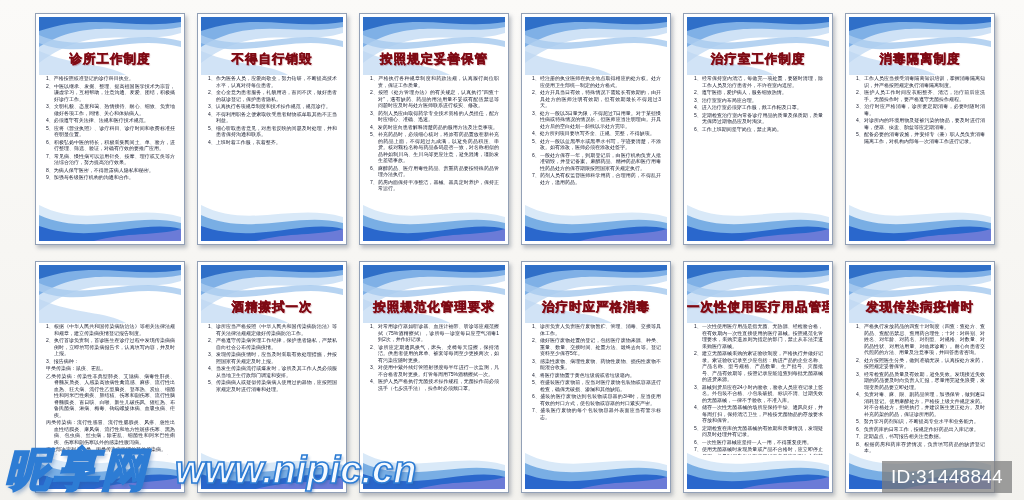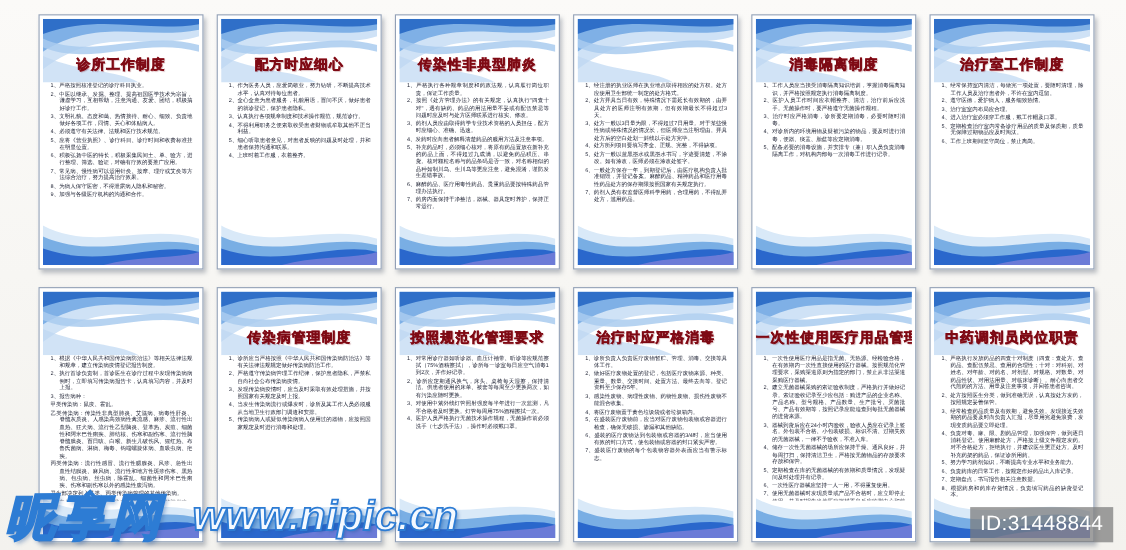--- a/index.html
+++ b/index.html
@@ -77,21 +77,21 @@
         <path d="M0,0 L150,0 L150,5 C96,13 58,-5 0,14 Z" fill="#2f6fc8"></path>
         <path d="M0,26 C46,44 96,16 150,30 L150,24 C96,10 46,38 0,18 Z" fill="#a9cbef" opacity="0.85"></path>
         <path d="M0,34 C40,50 70,46 92,58 L0,58 Z" fill="#bdd7f2" opacity="0.7"></path>
       </svg>
       <svg class="wave wave-bottom" viewBox="0 0 150 50" preserveAspectRatio="none">
         <path d="M0,50 L0,14 C48,38 98,12 150,26 L150,50 Z" fill="#d9e9f8"></path>
         <path d="M0,50 L0,24 C52,46 102,20 150,32 L150,50 Z" fill="#79aee4"></path>
         <path d="M0,50 L0,35 C58,54 108,28 150,38 L150,50 Z" fill="#2a67cc"></path>
         <path d="M58,50 C92,41 124,45 150,38 L150,50 Z" fill="#8f86dd" opacity="0.65"></path>
       </svg>
-      <div class="poster-title">配方时应细心</div>
+      <div class="poster-title">不得自行销毁</div>
       <div class="poster-body">
             <div class="poster-item">1、作为医务人员，应爱岗敬业，努力钻研，不断提高技术水平，认真对待每位患者。</div>
             <div class="poster-item">2、全心全意为患者服务，礼貌用语，百问不厌，做好患者的就诊登记，保护患者隐私。</div>
             <div class="poster-item">3、认真执行各项规章制度和技术操作规范，规范诊疗。</div>
             <div class="poster-item">4、不得利用职务之便索取收受患者财物或牟取其他不正当利益。</div>
             <div class="poster-item">5、细心听取患者意见，对患者反映的问题及时处理，并和患者保持沟通和联系。</div>
             <div class="poster-item">4、上班时着工作服，衣着整齐。</div>
           </div>
     </div>
   </div>
@@ -104,21 +104,21 @@
         <path d="M0,0 L150,0 L150,5 C96,13 58,-5 0,14 Z" fill="#2f6fc8"></path>
         <path d="M0,26 C46,44 96,16 150,30 L150,24 C96,10 46,38 0,18 Z" fill="#a9cbef" opacity="0.85"></path>
         <path d="M0,34 C40,50 70,46 92,58 L0,58 Z" fill="#bdd7f2" opacity="0.7"></path>
       </svg>
       <svg class="wave wave-bottom" viewBox="0 0 150 50" preserveAspectRatio="none">
         <path d="M0,50 L0,14 C48,38 98,12 150,26 L150,50 Z" fill="#d9e9f8"></path>
         <path d="M0,50 L0,24 C52,46 102,20 150,32 L150,50 Z" fill="#79aee4"></path>
         <path d="M0,50 L0,35 C58,54 108,28 150,38 L150,50 Z" fill="#2a67cc"></path>
         <path d="M58,50 C92,41 124,45 150,38 L150,50 Z" fill="#8f86dd" opacity="0.65"></path>
       </svg>
-      <div class="poster-title">传染性非典型肺炎</div>
+      <div class="poster-title">按照规定妥善保管</div>
       <div class="poster-body">
             <div class="poster-item">1、严格执行各种规章制度和药政法规，认真履行岗位职责，保证工作质量。</div>
             <div class="poster-item">2、按照《处方管理办法》的有关规定，认真执行"四查十对"，遇有缺药、药品的用法用量不妥或有配伍禁忌等问题时应及时与处方医师联系进行核实、修改。</div>
             <div class="poster-item">3、药剂人员应由取得药学专业技术资格的人员担任，配方时应细心、准确、迅速。</div>
             <div class="poster-item">4、发药时应向患者解释清楚药品的服用方法及注意事项。</div>
             <div class="poster-item">5、补充药品时，必须细心核对，将原有药品置放在新补充的药品上面，不得超过九成满，以避免药品积压、串货。核对颗粒名称与药品条码是否一致，对名称相似的品种如制川乌、生川乌等更应注意，避免混淆，谨防发生差错事故。</div>
             <div class="poster-item">6、麻醉药品、医疗用毒性药品、贵重药品要按特殊药品管理办法执行。</div>
             <div class="poster-item">7、药房内面保持干净整洁，器械、器具定时养护，保持正常运行。</div>
           </div>
     </div>
@@ -159,54 +159,54 @@
         <path d="M0,0 L150,0 L150,5 C96,13 58,-5 0,14 Z" fill="#2f6fc8"></path>
         <path d="M0,26 C46,44 96,16 150,30 L150,24 C96,10 46,38 0,18 Z" fill="#a9cbef" opacity="0.85"></path>
         <path d="M0,34 C40,50 70,46 92,58 L0,58 Z" fill="#bdd7f2" opacity="0.7"></path>
       </svg>
       <svg class="wave wave-bottom" viewBox="0 0 150 50" preserveAspectRatio="none">
         <path d="M0,50 L0,14 C48,38 98,12 150,26 L150,50 Z" fill="#d9e9f8"></path>
         <path d="M0,50 L0,24 C52,46 102,20 150,32 L150,50 Z" fill="#79aee4"></path>
         <path d="M0,50 L0,35 C58,54 108,28 150,38 L150,50 Z" fill="#2a67cc"></path>
         <path d="M58,50 C92,41 124,45 150,38 L150,50 Z" fill="#8f86dd" opacity="0.65"></path>
       </svg>
-      <div class="poster-title">消毒隔离制度</div>
-      <div class="poster-body">
-            <div class="poster-item">1、工作人员应当接受消毒隔离知识培训，掌握消毒隔离知识，并严格按照规定执行消毒隔离制度。</div>
-            <div class="poster-item">2、医护人员工作时间应衣帽整齐、清洁，治疗前后应洗手。无菌操作时，要严格遵守无菌操作规程。</div>
-            <div class="poster-item">3、治疗时应严格消毒，诊所要定期消毒，必要时随时消毒。</div>
-            <div class="poster-item">4、对诊所内的环境用物及疑被污染的物品，要及时进行消毒，便器、痰盂、胎盆等应定期消毒。</div>
-            <div class="poster-item">5、配备必要的消毒设施，并安排专（兼）职人员负责消毒隔离工作，对机构内部每一次消毒工作进行记录。</div>
-          </div>
-    </div>
-  </div>
-
-  <div class="poster">
-    <div class="poster-inner">
-      <svg class="wave wave-top" viewBox="0 0 150 58" preserveAspectRatio="none">
-        <path d="M0,0 L150,0 L150,16 C102,30 58,4 0,46 Z" fill="#cfe2f6"></path>
-        <path d="M0,0 L150,0 L150,10 C98,20 54,-2 0,30 Z" fill="#7fb0e6"></path>
-        <path d="M0,0 L150,0 L150,5 C96,13 58,-5 0,14 Z" fill="#2f6fc8"></path>
-        <path d="M0,26 C46,44 96,16 150,30 L150,24 C96,10 46,38 0,18 Z" fill="#a9cbef" opacity="0.85"></path>
-        <path d="M0,34 C40,50 70,46 92,58 L0,58 Z" fill="#bdd7f2" opacity="0.7"></path>
-      </svg>
-      <svg class="wave wave-bottom" viewBox="0 0 150 50" preserveAspectRatio="none">
-        <path d="M0,50 L0,14 C48,38 98,12 150,26 L150,50 Z" fill="#d9e9f8"></path>
-        <path d="M0,50 L0,24 C52,46 102,20 150,32 L150,50 Z" fill="#79aee4"></path>
-        <path d="M0,50 L0,35 C58,54 108,28 150,38 L150,50 Z" fill="#2a67cc"></path>
-        <path d="M58,50 C92,41 124,45 150,38 L150,50 Z" fill="#8f86dd" opacity="0.65"></path>
-      </svg>
       <div class="poster-title">治疗室工作制度</div>
       <div class="poster-body">
             <div class="poster-item">1、经常保持室内清洁，每做完一项处置，要随时清理，除工作人员及治疗患者外，不许在室内逗留。</div>
             <div class="poster-item">2、遵守医德，爱护病人，服务细致热情。</div>
             <div class="poster-item">3、治疗室室内布局应合理。</div>
             <div class="poster-item">4、进入治疗室必须穿工作服，戴工作帽及口罩。</div>
             <div class="poster-item">5、定期检查治疗室内常备诊疗用品的质量及保质期，质量无保障过期物品应及时淘汰。</div>
             <div class="poster-item">6、工作上班期间坚守岗位，禁止离岗。</div>
+          </div>
+    </div>
+  </div>
+
+  <div class="poster">
+    <div class="poster-inner">
+      <svg class="wave wave-top" viewBox="0 0 150 58" preserveAspectRatio="none">
+        <path d="M0,0 L150,0 L150,16 C102,30 58,4 0,46 Z" fill="#cfe2f6"></path>
+        <path d="M0,0 L150,0 L150,10 C98,20 54,-2 0,30 Z" fill="#7fb0e6"></path>
+        <path d="M0,0 L150,0 L150,5 C96,13 58,-5 0,14 Z" fill="#2f6fc8"></path>
+        <path d="M0,26 C46,44 96,16 150,30 L150,24 C96,10 46,38 0,18 Z" fill="#a9cbef" opacity="0.85"></path>
+        <path d="M0,34 C40,50 70,46 92,58 L0,58 Z" fill="#bdd7f2" opacity="0.7"></path>
+      </svg>
+      <svg class="wave wave-bottom" viewBox="0 0 150 50" preserveAspectRatio="none">
+        <path d="M0,50 L0,14 C48,38 98,12 150,26 L150,50 Z" fill="#d9e9f8"></path>
+        <path d="M0,50 L0,24 C52,46 102,20 150,32 L150,50 Z" fill="#79aee4"></path>
+        <path d="M0,50 L0,35 C58,54 108,28 150,38 L150,50 Z" fill="#2a67cc"></path>
+        <path d="M58,50 C92,41 124,45 150,38 L150,50 Z" fill="#8f86dd" opacity="0.65"></path>
+      </svg>
+      <div class="poster-title">消毒隔离制度</div>
+      <div class="poster-body">
+            <div class="poster-item">1、工作人员应当接受消毒隔离知识培训，掌握消毒隔离知识，并严格按照规定执行消毒隔离制度。</div>
+            <div class="poster-item">2、医护人员工作时间应衣帽整齐、清洁，治疗前后应洗手。无菌操作时，要严格遵守无菌操作规程。</div>
+            <div class="poster-item">3、治疗时应严格消毒，诊所要定期消毒，必要时随时消毒。</div>
+            <div class="poster-item">4、对诊所内的环境用物及疑被污染的物品，要及时进行消毒，便器、痰盂、胎盆等应定期消毒。</div>
+            <div class="poster-item">5、配备必要的消毒设施，并安排专（兼）职人员负责消毒隔离工作，对机构内部每一次消毒工作进行记录。</div>
           </div>
     </div>
   </div>
 </div>
   <div class="poster-row" id="row-1">
   <div class="poster">
     <div class="poster-inner">
       <svg class="wave wave-top" viewBox="0 0 150 58" preserveAspectRatio="none">
         <path d="M0,0 L150,0 L150,16 C102,30 58,4 0,46 Z" fill="#cfe2f6"></path>
         <path d="M0,0 L150,0 L150,10 C98,20 54,-2 0,30 Z" fill="#7fb0e6"></path>
@@ -241,21 +241,21 @@
         <path d="M0,0 L150,0 L150,5 C96,13 58,-5 0,14 Z" fill="#2f6fc8"></path>
         <path d="M0,26 C46,44 96,16 150,30 L150,24 C96,10 46,38 0,18 Z" fill="#a9cbef" opacity="0.85"></path>
         <path d="M0,34 C40,50 70,46 92,58 L0,58 Z" fill="#bdd7f2" opacity="0.7"></path>
       </svg>
       <svg class="wave wave-bottom" viewBox="0 0 150 50" preserveAspectRatio="none">
         <path d="M0,50 L0,14 C48,38 98,12 150,26 L150,50 Z" fill="#d9e9f8"></path>
         <path d="M0,50 L0,24 C52,46 102,20 150,32 L150,50 Z" fill="#79aee4"></path>
         <path d="M0,50 L0,35 C58,54 108,28 150,38 L150,50 Z" fill="#2a67cc"></path>
         <path d="M58,50 C92,41 124,45 150,38 L150,50 Z" fill="#8f86dd" opacity="0.65"></path>
       </svg>
-      <div class="poster-title">传染病管理制度</div>
+      <div class="poster-title">酒精擦拭一次</div>
       <div class="poster-body">
             <div class="poster-item">1、诊所应当严格按照《中华人民共和国传染病防治法》等有关法律法规规定做好传染病防治工作。</div>
             <div class="poster-item">2、严格遵守传染病管理工作纪律，保护患者隐私，严禁私自向社会公布传染病疫情。</div>
             <div class="poster-item">3、发现传染病疫情时，应当及时采取有效处理措施，并按照国家有关规定及时上报。</div>
             <div class="poster-item">4、当发生传染病流行或爆发时，诊所及其工作人员必须服从当地卫生行政部门调遣和安排。</div>
             <div class="poster-item">5、传染病病人或疑似传染病病人使用过的器物，应按照国家规定及时进行消毒和处理。</div>
           </div>
     </div>
   </div>
 
@@ -348,21 +348,21 @@
         <path d="M0,0 L150,0 L150,5 C96,13 58,-5 0,14 Z" fill="#2f6fc8"></path>
         <path d="M0,26 C46,44 96,16 150,30 L150,24 C96,10 46,38 0,18 Z" fill="#a9cbef" opacity="0.85"></path>
         <path d="M0,34 C40,50 70,46 92,58 L0,58 Z" fill="#bdd7f2" opacity="0.7"></path>
       </svg>
       <svg class="wave wave-bottom" viewBox="0 0 150 50" preserveAspectRatio="none">
         <path d="M0,50 L0,14 C48,38 98,12 150,26 L150,50 Z" fill="#d9e9f8"></path>
         <path d="M0,50 L0,24 C52,46 102,20 150,32 L150,50 Z" fill="#79aee4"></path>
         <path d="M0,50 L0,35 C58,54 108,28 150,38 L150,50 Z" fill="#2a67cc"></path>
         <path d="M58,50 C92,41 124,45 150,38 L150,50 Z" fill="#8f86dd" opacity="0.65"></path>
       </svg>
-      <div class="poster-title">中药调剂员岗位职责</div>
+      <div class="poster-title">发现传染病疫情时</div>
       <div class="poster-body">
             <div class="poster-item">1、严格执行发放药品的四查十对制度（四查：查处方、查药品、查配伍禁忌、查用药合理性；十对：对科别、对姓名、对年龄、对药名、对剂型、对规格、对数量、对药品性状、对用法用量、对临床诊断）。耐心向患者交代煎药的方法、用量及注意事项，并回答患者咨询。</div>
             <div class="poster-item">2、处方按照医生分类，做到准确无误，认真按处方发药，按照规定妥善保管。</div>
             <div class="poster-item">3、经常检查药品质量及有效期，避免失效。发现接近失效期的药品要及时向负责人汇报，尽量用完避免浪费，发现变质药品要立即处理。</div>
             <div class="poster-item">4、负责对毒、麻、限、剧药品管理，加强保管，做到逐日消耗登记。使用麻醉处方，严格按上级文件规定发药。对不合格处方，拒绝执行，并建议医生更正处方。及时补充药架的药品，保证诊所用药。</div>
             <div class="poster-item">5、努力学习药剂知识，不断提高专业水平和业务能力。</div>
             <div class="poster-item">6、负责药库的日常工作，按规定作好药品出入库记录。</div>
             <div class="poster-item">7、定期盘点，书写报告相关注意数据。</div>
             <div class="poster-item">8、根据药房和药库存货情况，负责填写药品的缺货登记本。</div>
           </div>

